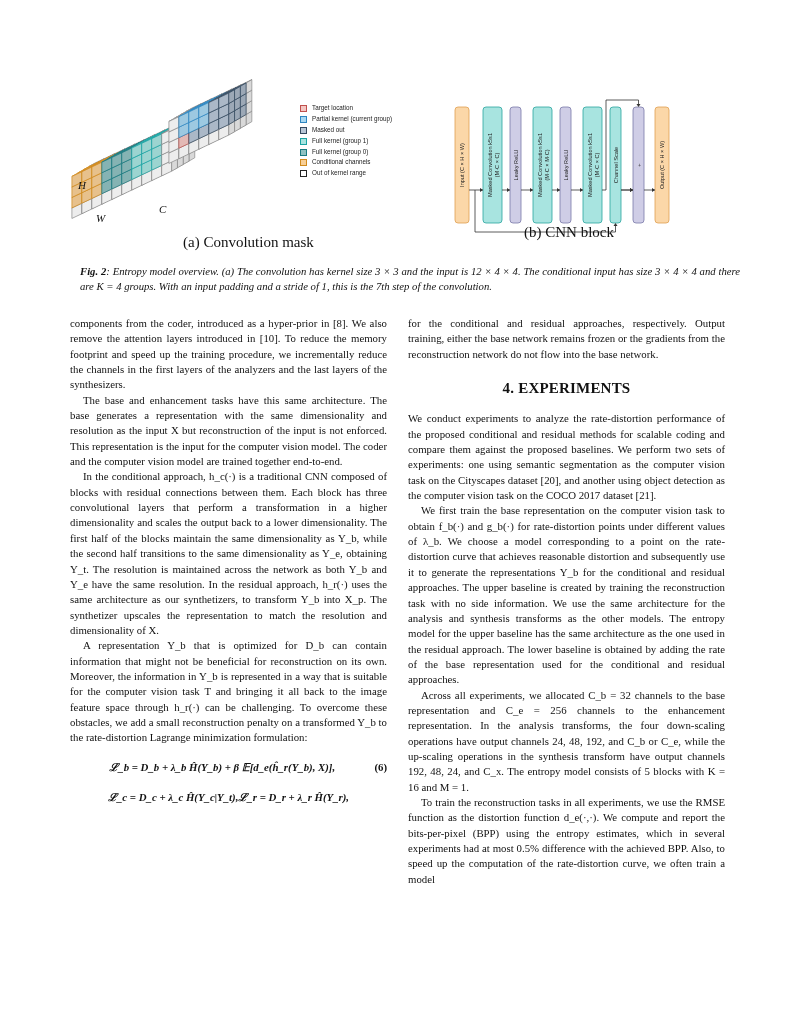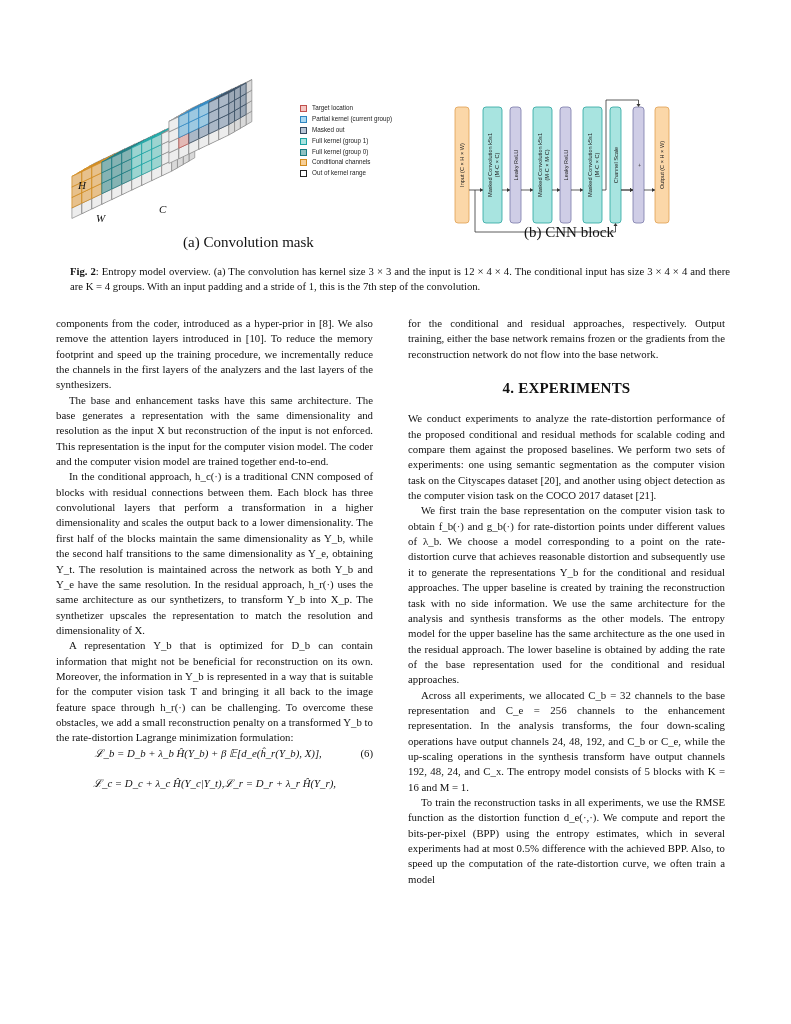--- a/index.html
+++ b/index.html
@@ -2,28 +2,28 @@
 <html><head>
 <meta charset="utf-8">
 <style>
   html,body{margin:0;padding:0;background:#fff;}
   body{width:791px;height:1024px;position:relative;overflow:hidden;font-family:"Liberation Serif","DejaVu Serif",serif;color:#111;}
   .fig{position:absolute;left:0;top:0;width:791px;height:300px;}
   .legend{position:absolute;left:300px;top:103px;font-family:"Liberation Sans","DejaVu Sans",sans-serif;font-size:6.3px;line-height:10.9px;color:#222;}
   .legend-item{display:flex;align-items:center;height:10.9px;}
   .swatch{width:7px;height:7px;border:1px solid #333;margin-right:5px;box-sizing:border-box;}
   .subcap{position:absolute;font-size:15px;color:#111;}
-  .caption{position:absolute;left:70px;top:264px;width:660px;font-size:10.7px;line-height:15px;text-align:justify;}
+  .caption{position:absolute;left:80px;top:264px;width:660px;font-size:10.7px;line-height:15px;text-align:justify;font-style:italic;}
   .caption b{font-weight:bold;}
   .col{position:absolute;top:316px;width:317px;font-size:10.8px;line-height:15.35px;text-align:justify;hyphens:manual;}
   .col p{margin:0;}
   .col p.ind{text-indent:13px;}
-  .colL{left:56px;}
+  .colL{left:70px;}
   .colR{left:408px;}
-  .eq{display:flex;justify-content:space-between;align-items:flex-start;height:30px;font-style:italic;}
+  .eq{display:flex;justify-content:space-between;align-items:flex-end;height:30px;font-style:italic;font-weight:bold;}
   .eq .lhs{flex:1;text-align:center;}
   .eq .num{font-style:normal;}
   .sec{text-align:center;font-weight:bold;font-size:15px;margin:19px 0 15px 0;letter-spacing:0.2px;}
   .cnnlbl{font-family:"Liberation Sans","DejaVu Sans",sans-serif;font-size:5.6px;fill:#222;}
 </style>
 </head>
 <body>
 
 <div class="fig">
   <svg id="cubes" width="300" height="240" style="position:absolute;left:0;top:0;" viewBox="0 0 300 240">

